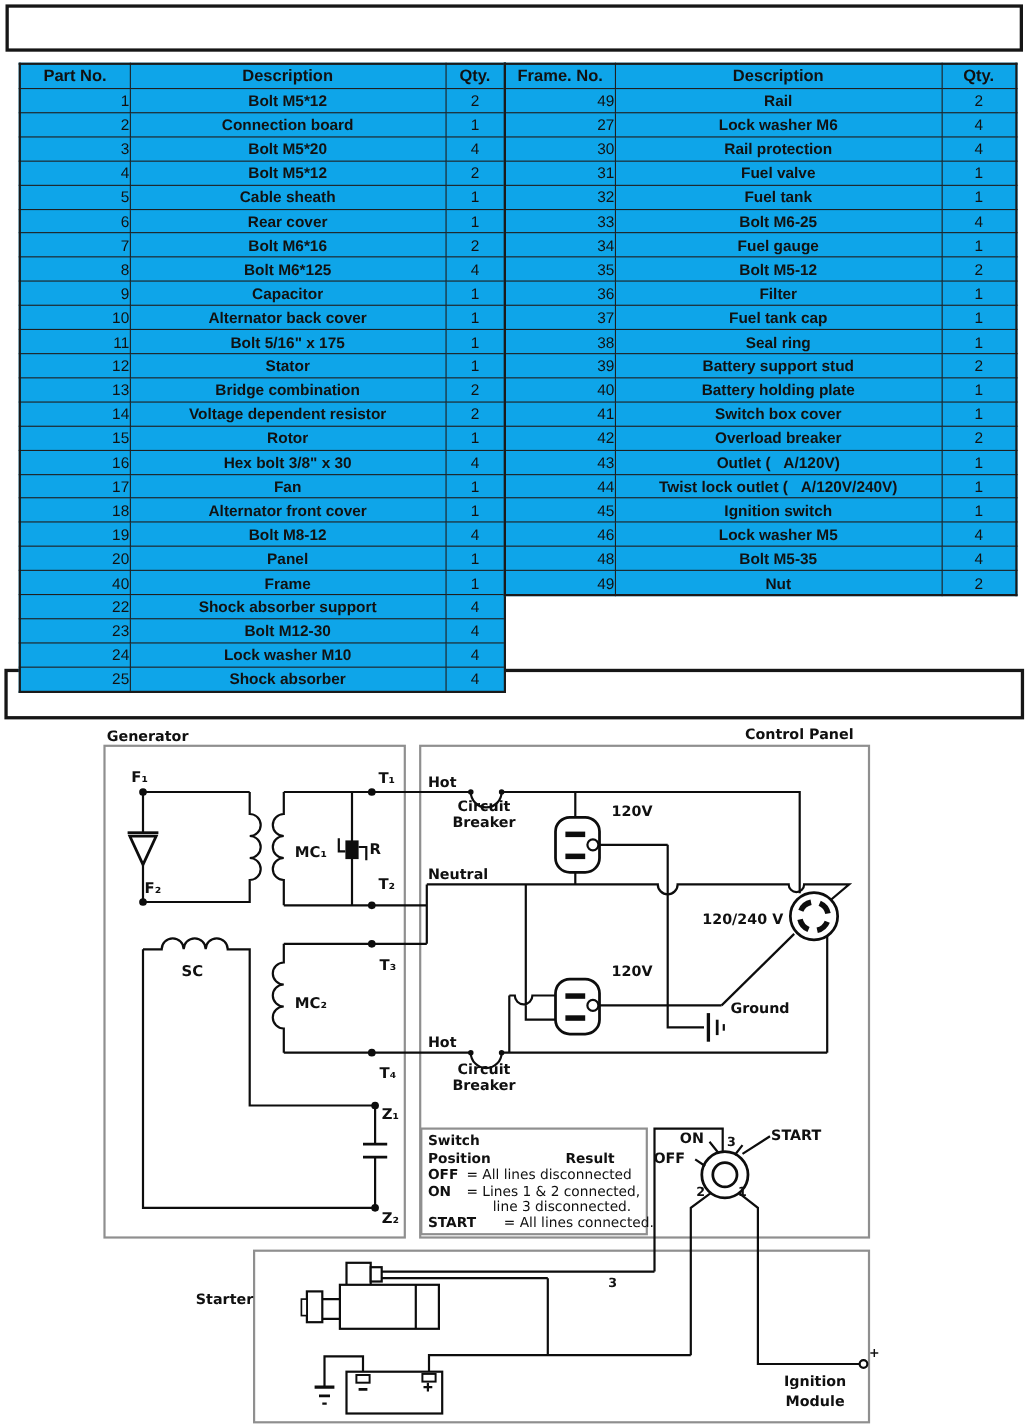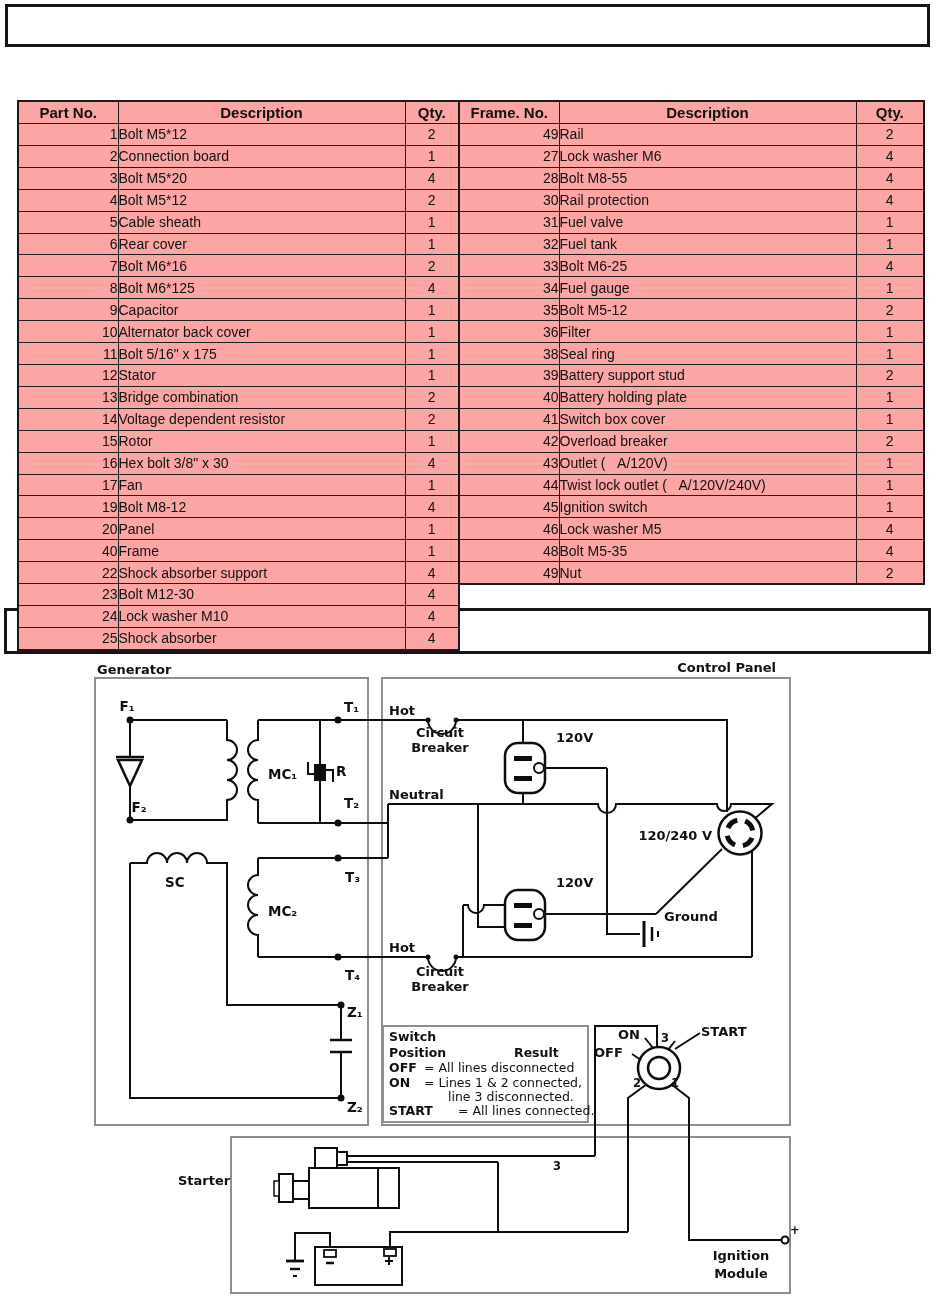--- a/index.html
+++ b/index.html
@@ -3,30 +3,30 @@
 <meta charset="utf-8">
 <style>
   html,body{margin:0;padding:0;}
   body{
     width:936px;height:1296px;position:relative;background:#fff;
     font-family:"Liberation Sans",sans-serif;color:#111;
   }
   .frame-box{position:absolute;border:3px solid #161616;background:#fff;}
   table.parts{
     position:absolute;border-collapse:collapse;table-layout:fixed;
-    border:2.5px solid #1a1a1a;background:#fca5a5;margin-top:43px;
+    border:2.5px solid #1a1a1a;background:#0ea5e9;
   }
   table.parts th, table.parts td{
     border:1.6px solid #1f1f1f;padding:0;vertical-align:middle;
     overflow:hidden;white-space:nowrap;
   }
   table.parts th{height:21px;font-size:15px;font-weight:bold;text-align:center;}
   table.parts td{height:20.92px;font-size:14px;}
   td.cno{text-align:right;padding-right:12px;}
-  td.cdesc{text-align:left;padding-left:8px;}
+  td.cdesc{text-align:center;padding-left:8px;font-weight:bold;}
   td.cqty{text-align:center;}
   svg text{fill:#101010;}
   .dlabel{font:bold 13px "DejaVu Sans","Liberation Sans",sans-serif;}
   .dterm{font:bold 13.5px "DejaVu Sans","Liberation Sans",sans-serif;}
   .dsmall{font:bold 12.5px "DejaVu Sans","Liberation Sans",sans-serif;}
   .dnorm{font:12.5px "DejaVu Sans","Liberation Sans",sans-serif;}
   .dnum{font:bold 11.5px "DejaVu Sans","Liberation Sans",sans-serif;}
   .wire{stroke:#0d0d0d;stroke-width:2;fill:none;}
   .wire25{stroke:#0d0d0d;stroke-width:2.5;fill:none;}
   .sect{stroke:#8f8f8f;stroke-width:2;fill:none;}
@@ -147,20 +147,25 @@
         <td class="cdesc">Hex bolt 3/8" x 30</td>
         <td class="cqty">4</td>
       </tr>
 
       <tr>
         <td class="cno">17</td>
         <td class="cdesc">Fan</td>
         <td class="cqty">1</td>
       </tr>
 
+      <tr>
+        <td class="cno">18</td>
+        <td class="cdesc">Alternator front cover</td>
+        <td class="cqty">1</td>
+      </tr>
 
       <tr>
         <td class="cno">19</td>
         <td class="cdesc">Bolt M8-12</td>
         <td class="cqty">4</td>
       </tr>
 
       <tr>
         <td class="cno">20</td>
         <td class="cdesc">Panel</td>
@@ -219,25 +224,20 @@
         <td class="cdesc">Rail</td>
         <td class="cqty">2</td>
       </tr>
 
       <tr>
         <td class="cno">27</td>
         <td class="cdesc">Lock washer M6</td>
         <td class="cqty">4</td>
       </tr>
 
-      <tr>
-        <td class="cno">28</td>
-        <td class="cdesc">Bolt M8-55</td>
-        <td class="cqty">4</td>
-      </tr>
 
 
       <tr>
         <td class="cno">30</td>
         <td class="cdesc">Rail protection</td>
         <td class="cqty">4</td>
       </tr>
 
       <tr>
         <td class="cno">31</td>
@@ -268,20 +268,25 @@
         <td class="cdesc">Bolt M5-12</td>
         <td class="cqty">2</td>
       </tr>
 
       <tr>
         <td class="cno">36</td>
         <td class="cdesc">Filter</td>
         <td class="cqty">1</td>
       </tr>
 
+      <tr>
+        <td class="cno">37</td>
+        <td class="cdesc">Fuel tank cap</td>
+        <td class="cqty">1</td>
+      </tr>
 
       <tr>
         <td class="cno">38</td>
         <td class="cdesc">Seal ring</td>
         <td class="cqty">1</td>
       </tr>
 
       <tr>
         <td class="cno">39</td>
         <td class="cdesc">Battery support stud</td>

